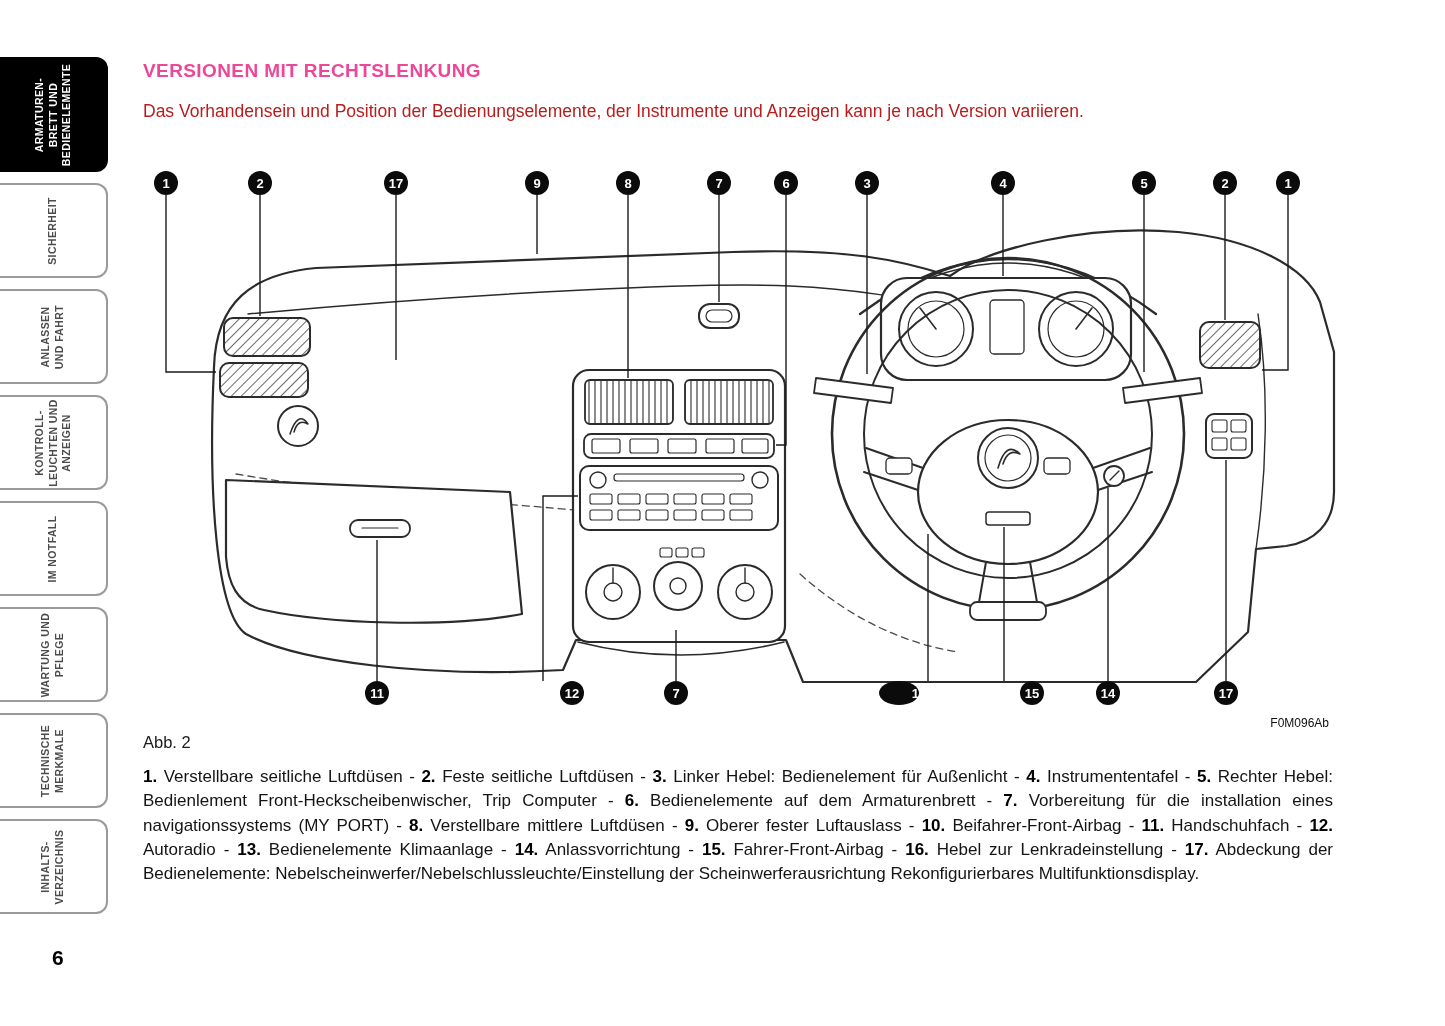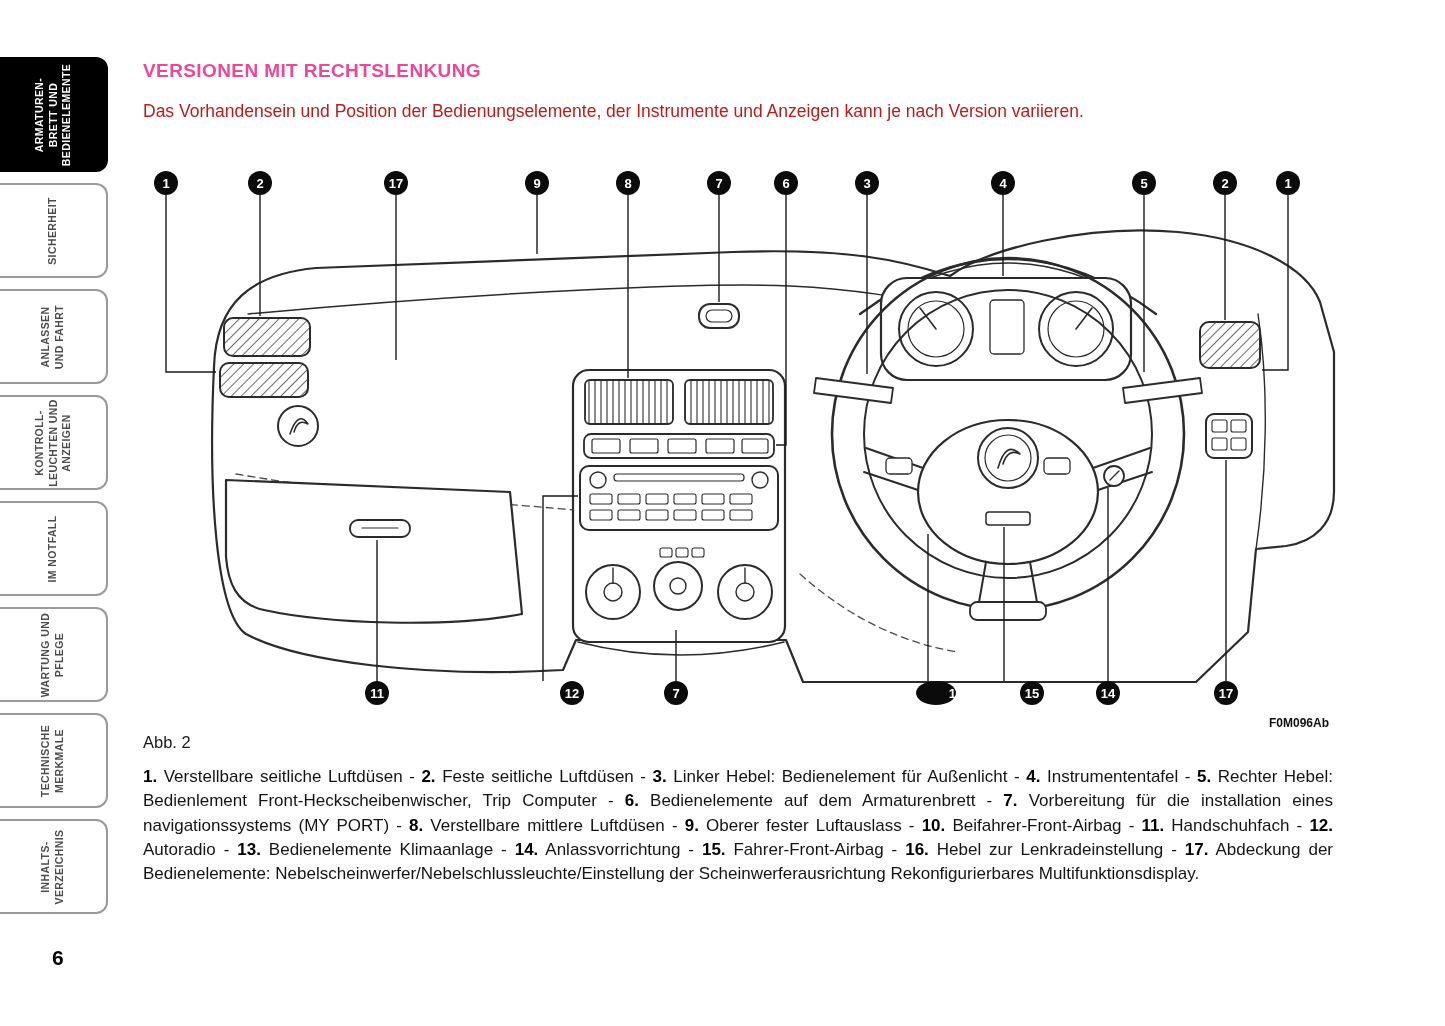--- a/index.html
+++ b/index.html
@@ -22,21 +22,21 @@
   h1 { position:absolute; left:143px; top:60px; font-size:19px; letter-spacing:.4px; color:#ec4899; }
   .intro { position:absolute; left:143px; top:101px; width:1190px; font-size:17.5px; color:#b91c1c; }
 
   
   .figure { position:absolute; left:148px; top:162px; width:1190px; height:565px; }
   .figure svg { position:absolute; left:0; top:0; }
   .callout { position:absolute; width:24px; height:24px; border-radius:50%; background:#0b0b0b;
              color:#fff; font-size:13px; font-weight:bold;
              display:flex; align-items:center; justify-content:center; }
   .figure-code { position:absolute; left:143px; top:716px; width:1186px; text-align:right;
-                 font-size:12px; font-weight:bold; color:#101010; }
+                 font-size:12px; font-weight:normal; color:#101010; }
   .caption { position:absolute; left:143px; top:733px; font-size:16.5px; }
 
   
   .legend { position:absolute; left:143px; top:765px; width:1190px;
             font-size:17px; line-height:1.43; text-align:justify; color:#141414; }
   .legend b { color:#000; }
 
   .page-number { position:absolute; left:52px; top:946px; font-size:21px; font-weight:bold; color:#000; }
 </style>
 </head>
@@ -237,21 +237,21 @@
         <div class="callout" style="left: 559px; top: 9px;">7</div>
         <div class="callout" style="left: 626px; top: 9px;">6</div>
         <div class="callout" style="left: 707px; top: 9px;">3</div>
         <div class="callout" style="left: 843px; top: 9px;">4</div>
         <div class="callout" style="left: 984px; top: 9px;">5</div>
         <div class="callout" style="left: 1065px; top: 9px;">2</div>
         <div class="callout" style="left: 1128px; top: 9px;">1</div>
         <div class="callout" style="left: 217px; top: 519px;">11</div>
         <div class="callout" style="left: 383px; top: 519px; margin-left: 29px;">12</div>
         <div class="callout" style="left: 516px; top: 519px;">7</div>
-        <div class="callout" style="left: 768px; top: 519px; padding-left: 40px;">16</div>
+        <div class="callout" style="left: 731px; top: 519px; padding-left: 40px;">16</div>
         <div class="callout" style="left: 872px; top: 519px;">15</div>
         <div class="callout" style="left: 948px; top: 519px;">14</div>
         <div class="callout" style="left: 1066px; top: 519px;">17</div>
       </div>
   </div>
 
   <div class="figure-code">F0M096Ab</div>
   <div class="caption">Abb. 2</div>
 
   <p class="legend"><b>1.</b> Verstellbare seitliche Luftdüsen - <b>2.</b> Feste seitliche Luftdüsen - <b>3.</b> Linker Hebel: Bedienelement für Außenlicht - <b>4.</b> Instrumententafel - <b>5.</b> Rechter Hebel: Bedienlement Front-Heckscheibenwischer, Trip Computer - <b>6.</b> Bedienelemente auf dem Armaturenbrett - <b>7.</b> Vorbereitung für die installation eines navigationssystems (MY PORT) - <b>8.</b> Verstellbare mittlere Luftdüsen - <b>9.</b> Oberer fester Luftauslass - <b>10.</b> Beifahrer-Front-Airbag - <b>11.</b> Handschuhfach - <b>12.</b> Autoradio - <b>13.</b> Bedienelemente Klimaanlage - <b>14.</b> Anlassvorrichtung - <b>15.</b> Fahrer-Front-Airbag - <b>16.</b> Hebel zur Lenkradeinstellung - <b>17.</b> Abdeckung der Bedienelemente: Nebelscheinwerfer/Nebelschlussleuchte/Einstellung der Scheinwerferausrichtung Rekonfigurierbares Multifunktionsdisplay.</p>

